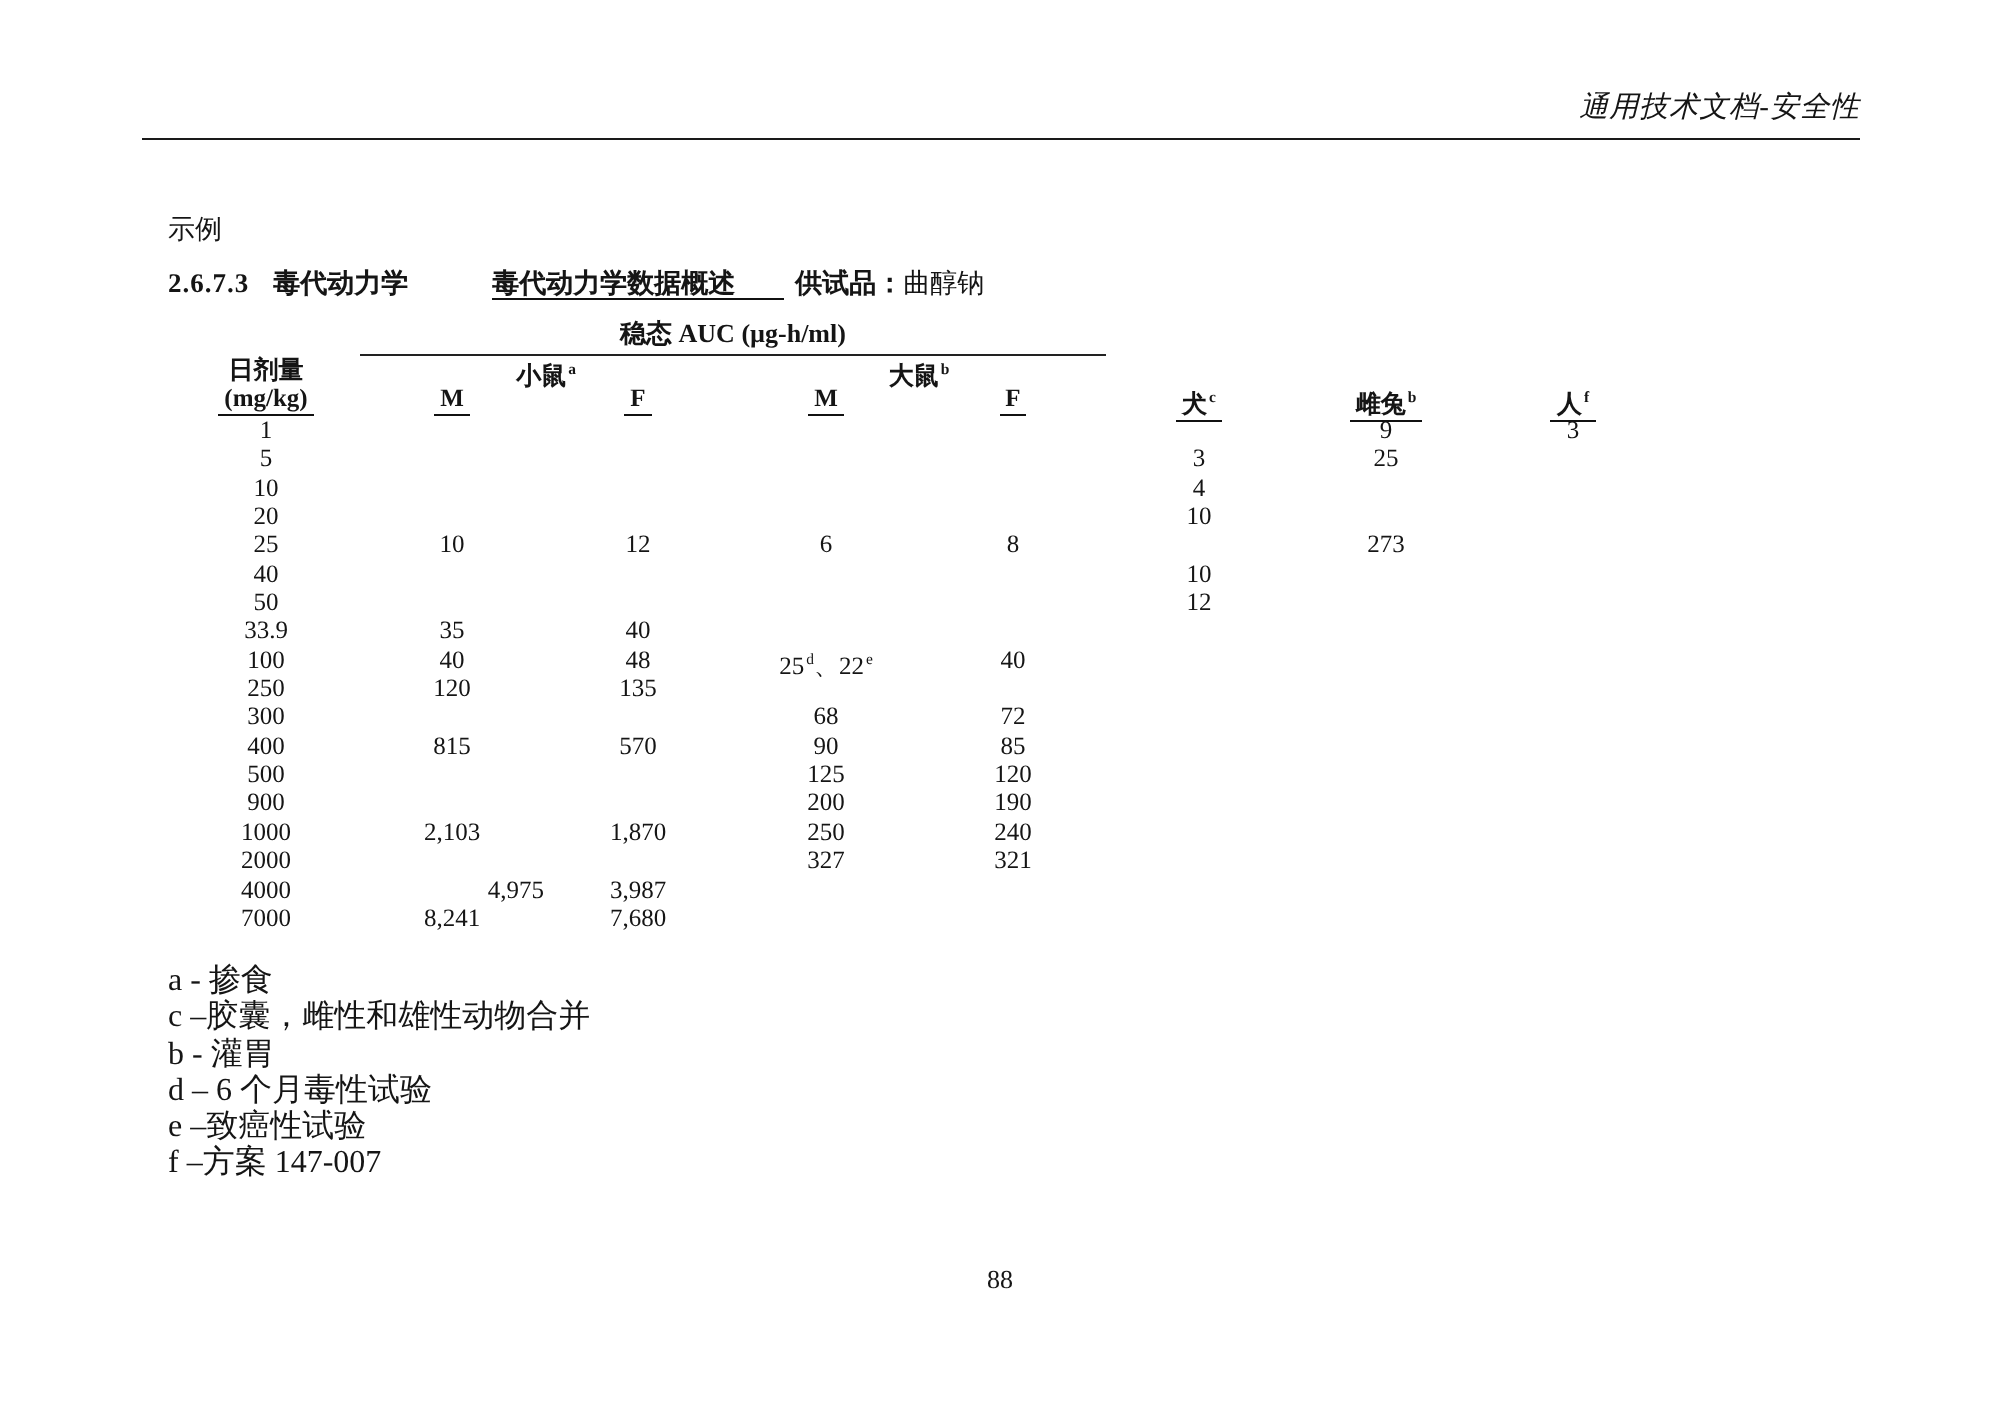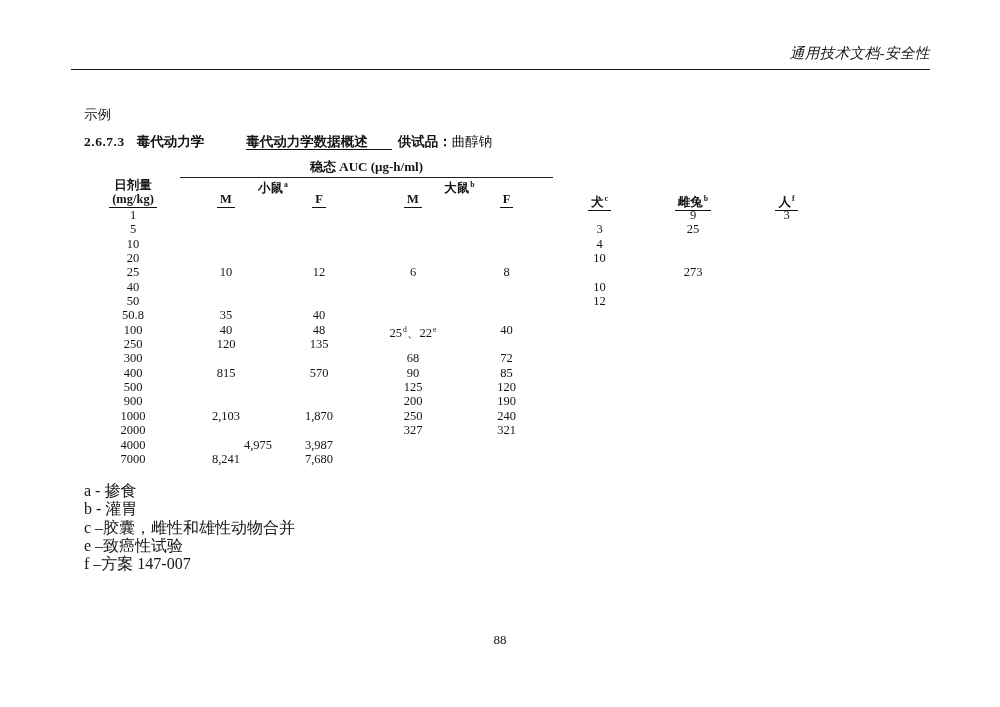--- a/index.html
+++ b/index.html
@@ -137,21 +137,21 @@
       <div class="cell" style="grid-area: 9 / 7;"></div>
       <div class="cell" style="grid-area: 9 / 8;"></div>
       <div class="cell" style="grid-area: 10 / 1;">50</div>
       <div class="cell" style="grid-area: 10 / 2;"></div>
       <div class="cell" style="grid-area: 10 / 3;"></div>
       <div class="cell" style="grid-area: 10 / 4;"></div>
       <div class="cell" style="grid-area: 10 / 5;"></div>
       <div class="cell" style="grid-area: 10 / 6;">12</div>
       <div class="cell" style="grid-area: 10 / 7;"></div>
       <div class="cell" style="grid-area: 10 / 8;"></div>
-      <div class="cell" style="grid-area: 11 / 1;">50.8</div>
+      <div class="cell" style="grid-area: 11 / 1;">33.9</div>
       <div class="cell" style="grid-area: 11 / 2;">35</div>
       <div class="cell" style="grid-area: 11 / 3;">40</div>
       <div class="cell" style="grid-area: 11 / 4;"></div>
       <div class="cell" style="grid-area: 11 / 5;"></div>
       <div class="cell" style="grid-area: 11 / 6;"></div>
       <div class="cell" style="grid-area: 11 / 7;"></div>
       <div class="cell" style="grid-area: 11 / 8;"></div>
       <div class="cell" style="grid-area: 12 / 1;">100</div>
       <div class="cell" style="grid-area: 12 / 2;">40</div>
       <div class="cell" style="grid-area: 12 / 3;">48</div>
@@ -229,21 +229,22 @@
       <div class="cell" style="grid-area: 21 / 3;">7,680</div>
       <div class="cell" style="grid-area: 21 / 4;"></div>
       <div class="cell" style="grid-area: 21 / 5;"></div>
       <div class="cell" style="grid-area: 21 / 6;"></div>
       <div class="cell" style="grid-area: 21 / 7;"></div>
       <div class="cell" style="grid-area: 21 / 8;"></div>
     </div>
 
   <div class="footnotes">
     <div>a - 掺食</div>
+    <div>c –胶囊，雌性和雄性动物合并</div>
     <div>b - 灌胃</div>
-    <div>c –胶囊，雌性和雄性动物合并</div>
+    <div>d – 6 个月毒性试验</div>
     <div>e –致癌性试验</div>
     <div>f –方案 147-007</div>
   </div>
 
   <div class="page-number">88</div>
 
 </div>
 
 </body></html>

